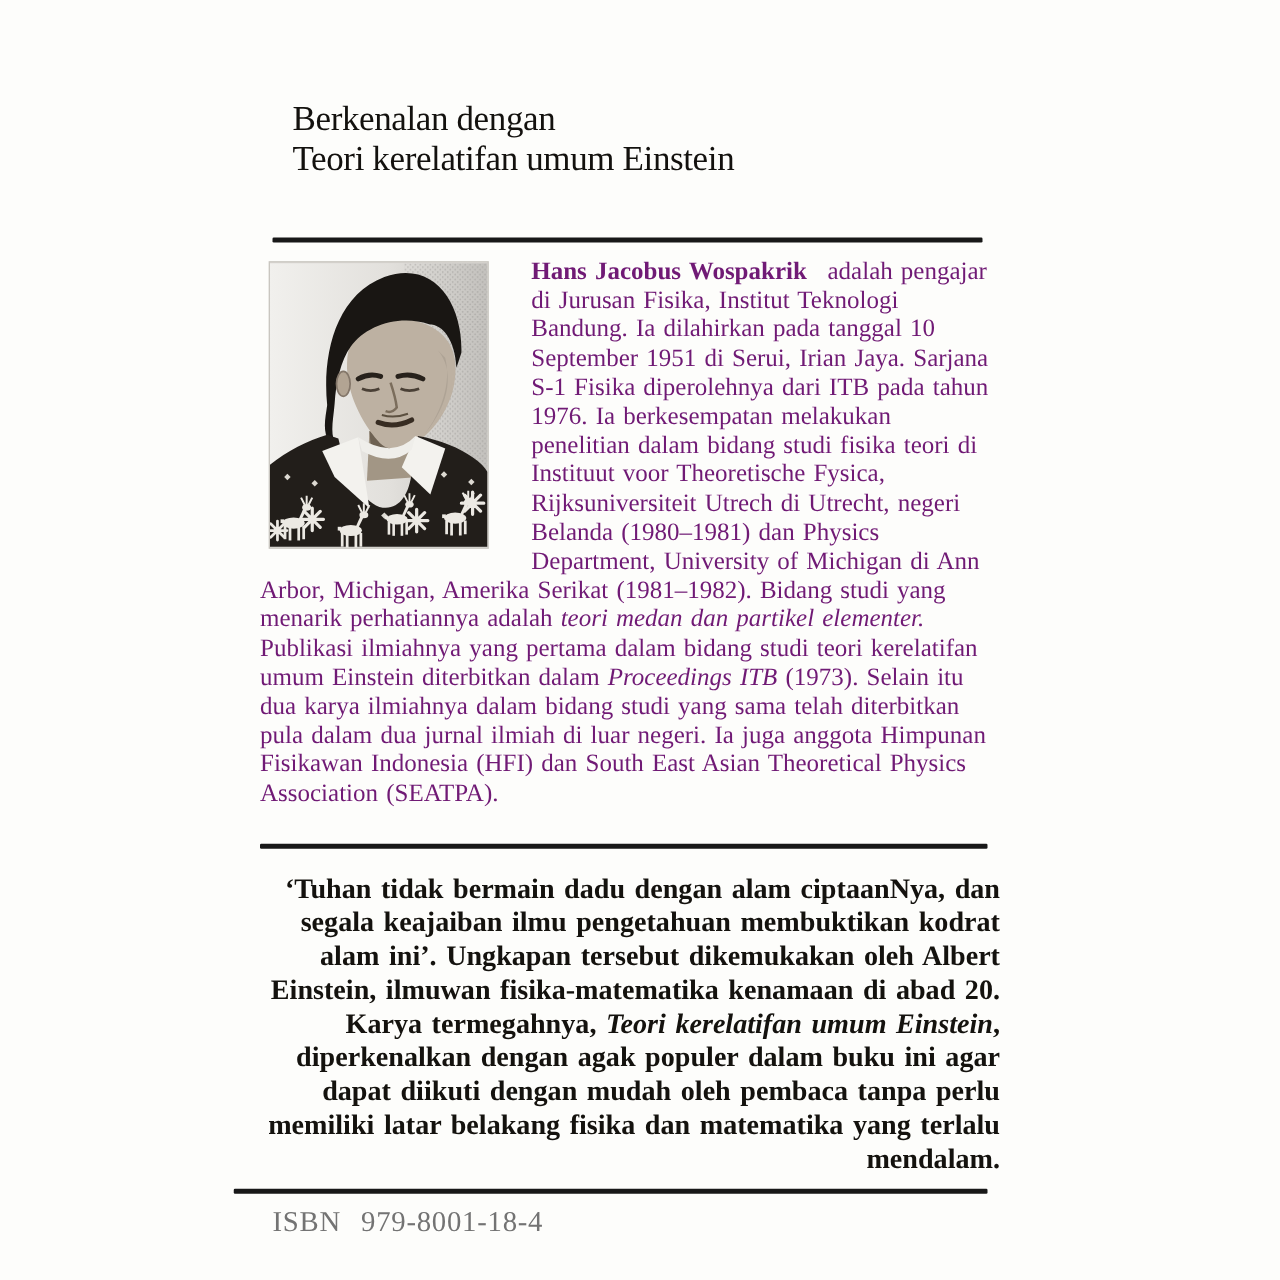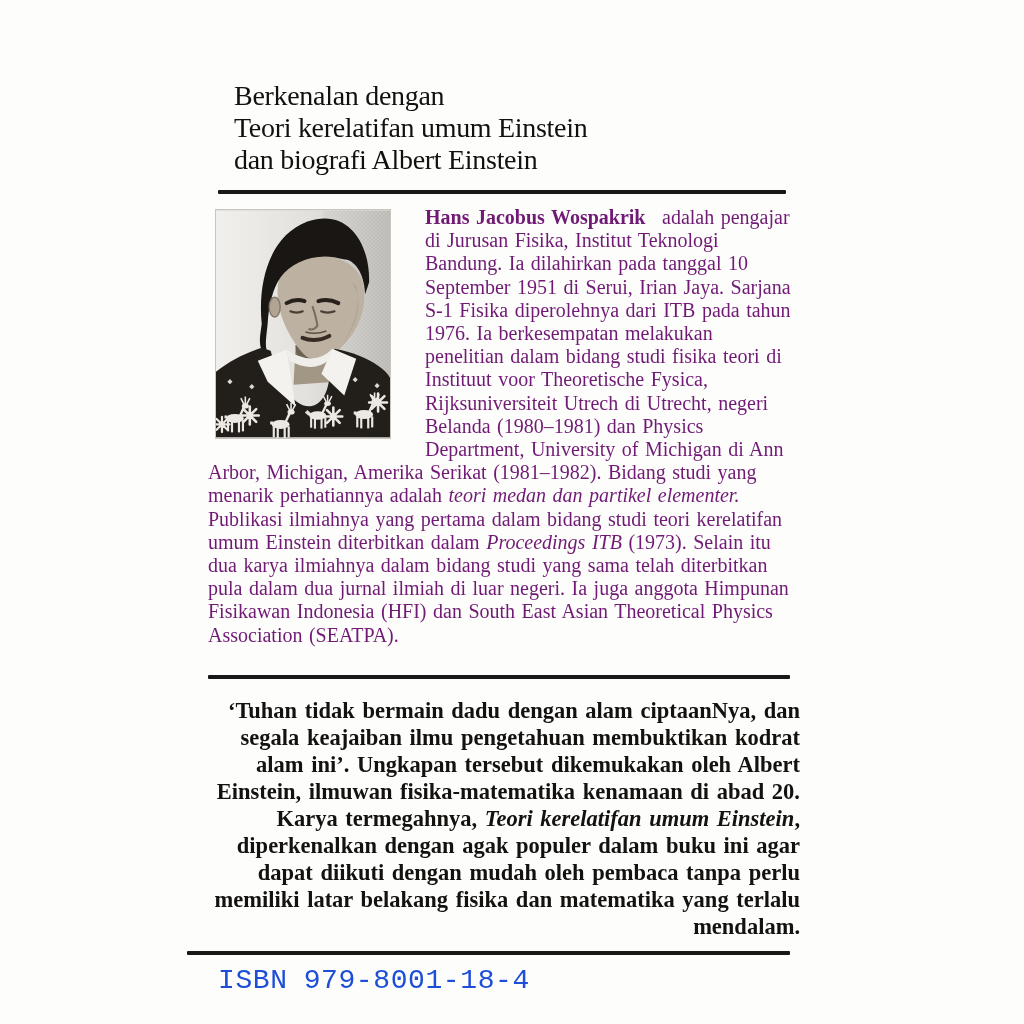--- a/index.html
+++ b/index.html
@@ -46,40 +46,39 @@
   
   .quote{
     position:absolute;left:208px;top:697px;width:592px;
     font-size:22.5px;line-height:27px;font-weight:bold;
     color:#14120e;word-spacing:2px;margin:0;text-align:right;
   }
 
   
   .isbn{
     position:absolute;left:218px;top:965px;
-    font-family:Liberation Mono, monospace;
-    font-size:28px;color:#1d4ed8;letter-spacing:0.6px;
+    font-family:Liberation Serif, serif;
+    font-size:23px;color:#737373;letter-spacing:0.6px;
   }
   .isbn .isbn-value{margin-left:16px;}
 
   
   .seg.normal{font-style:normal;font-weight:inherit;}
   .seg.bold{font-weight:bold;}
   .seg.italic{font-style:italic;}
   .seg.bold-italic{font-weight:bold;font-style:italic;}
 </style>
 </head>
 <body>
 
 <div class="page">
 
   <header class="title">
     <div>Berkenalan dengan</div>
     <div>Teori kerelatifan umum Einstein</div>
-    <div>dan biografi Albert Einstein</div>
   </header>
 
   <div class="rule rule1"></div>
 
   <section class="bio">
     <figure class="photo">
       <svg viewBox="0 0 175 228" xmlns="http://www.w3.org/2000/svg" aria-hidden="true">
         <defs>
           <linearGradient id="bgGrad" x1="0" y1="0" x2="1" y2="0">
             <stop offset="0" stop-color="#f1f0ed"></stop>

